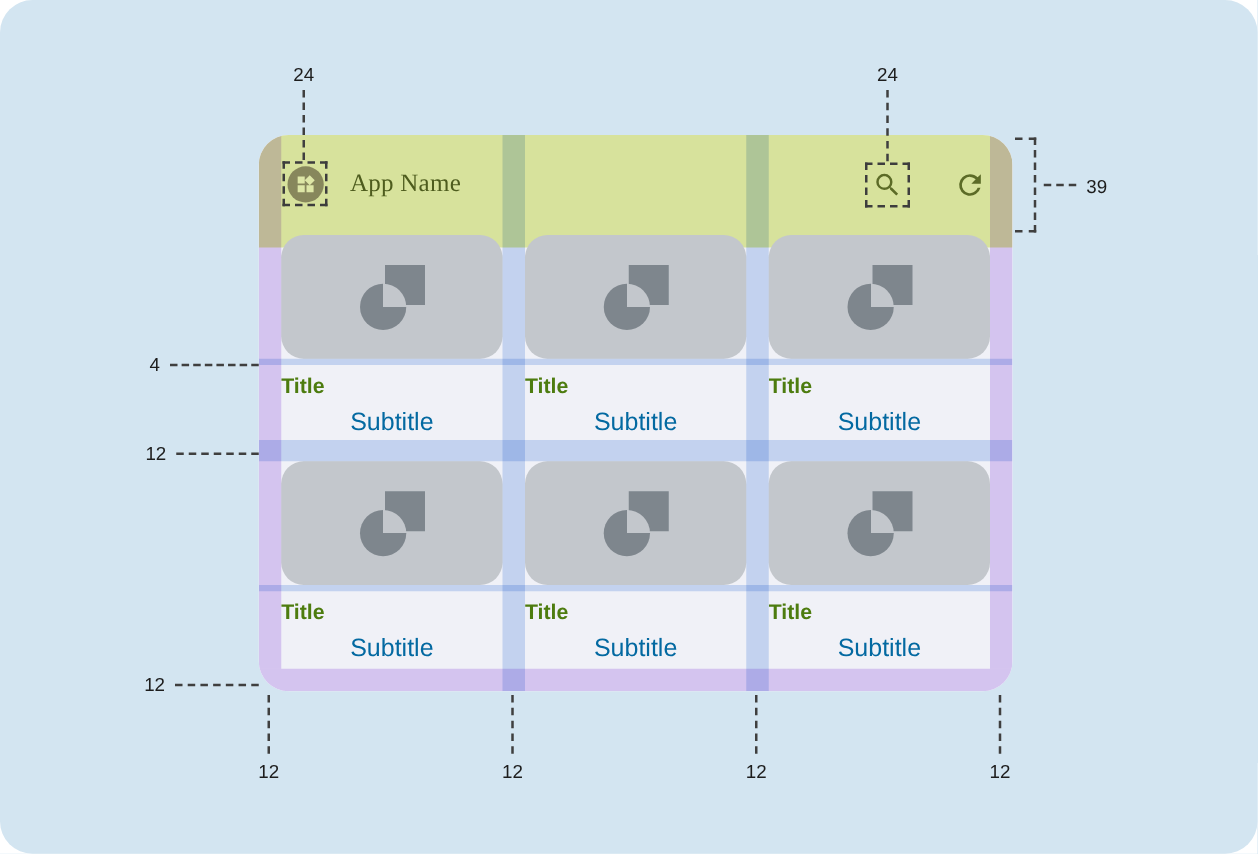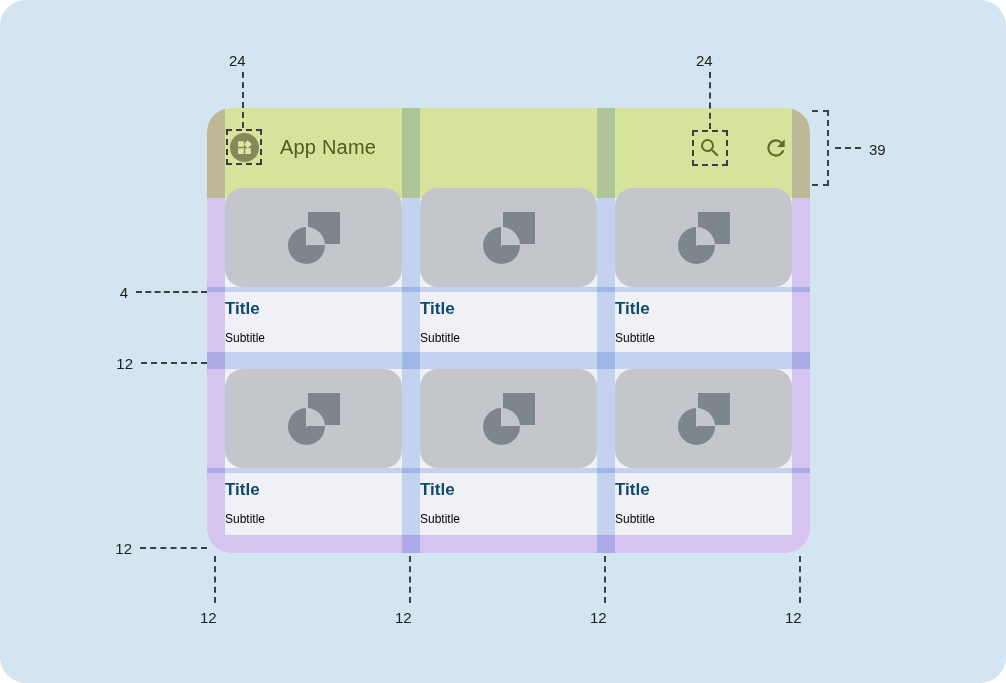--- a/index.html
+++ b/index.html
@@ -3,21 +3,21 @@
 <meta charset="utf-8">
 <style>
   * { margin:0; padding:0; box-sizing:border-box; }
   body { background:#ffffff; font-family:"Liberation Sans", sans-serif; width:1006px; height:683px; overflow:hidden; }
   .canvas { position:absolute; left:0; top:0; width:1006px; height:683px;
             background:#d3e5f1; border-radius:26px; overflow:hidden; }
 
   
   .mockup { position:absolute; left:207px; top:108px; width:603px; height:445px;
             background:#f0f1f7; border-radius:24px; overflow:hidden; isolation:isolate; }
-  .appbar { position:absolute; left:0; top:0; width:603px; height:90px; background:#d7e29c; }
+  .appbar { position:absolute; left:0; top:0; width:603px; height:90px; background:#d7e29c;font-family:Liberation Serif, serif; }
   .avatar-box { position:absolute; left:19px; top:21px; width:36px; height:36px;
                 border:2px dashed #3d3d3d; display:flex; align-items:center; justify-content:center; }
   .avatar { width:29px; height:29px; border-radius:50%; background:#87875c;
             display:flex; align-items:center; justify-content:center; }
   .app-name { position:absolute; left:73px; top:0; height:78px; display:flex; align-items:center;
               font-size:20px; font-weight:500; color:#4e5c1e; letter-spacing:.2px; }
   .search-box { position:absolute; left:485px; top:22px; width:36px; height:36px;
                 border:2px dashed #3d3d3d; display:flex; align-items:center; justify-content:center; }
   .refresh-wrap { position:absolute; left:556px; top:27px; width:26px; height:26px; }
 
@@ -25,38 +25,38 @@
   .card { position:absolute; width:177px; display:flex; flex-direction:column; }
   .c1 { left:18px; } .c2 { left:213px; } .c3 { left:408px; }
   .r1 { top:80px; } .r2 { top:261px; }
   .card-image { height:99px; border-radius:18px; background:#c3c7cc;
                 display:flex; align-items:center; justify-content:center; }
   .shape-icon { position:relative; width:52px; height:52px; }
   .shape-sq { position:absolute; left:20px; top:0; width:32px; height:32px; background:#7e868d; }
   .shape-ci { position:absolute; left:0; top:15px; width:37px; height:37px; border-radius:50%;
               background:conic-gradient(from 0deg, #c3c7cc 0deg 90deg, #7e868d 90deg 360deg); }
   .card-text { padding-top:11px; }
-  .card-title { font-size:17px; font-weight:700; color:#0c4a6e; line-height:22px; }
-  .card-subtitle { font-size:12px; font-weight:400; color:#000000; line-height:24px; margin-top:6px; }
+  .card-title { font-size:17px; font-weight:700; color:#4d7c0f; line-height:22px; }
+  .card-subtitle { font-size:20px; font-weight:400; color:#0369a1; line-height:24px; margin-top:6px;text-align:center; }
 
   
   .ov { position:absolute; mix-blend-mode:multiply; pointer-events:none; }
   .gut { top:0; width:18px; height:445px; background:#cfdff7; }
   .gut1 { left:195px; } .gut2 { left:390px; }
   .margin-v { top:0; width:18px; height:427px; background:#e2d0f7; }
   .m-left { left:0; } .m-right { left:585px; }
   .m-bottom { left:0; top:427px; width:603px; height:18px; background:#e2d0f7; }
   .band { left:0; width:603px; background:#cfdff7; }
   .band4a { top:179px; height:5px; }
   .band12 { top:244px; height:17px; }
   .band4b { top:360px; height:5px; }
 
   
   .ann { position:absolute; font-size:15px; font-weight:500; color:#1d1d1d; line-height:20px; }
-  .t-center { text-align:left; } .t-right { text-align:right; }
+  .t-center { text-align:center; } .t-right { text-align:right; }
   .vline { position:absolute; width:0; border-left:2px dashed #3f3f3f; }
   .hline { position:absolute; height:0; border-top:2px dashed #3f3f3f; }
   .bracket56 { position:absolute; left:812px; top:110px; width:17px; height:76px;
                border:2px dashed #3f3f3f; border-left:none; }
 
   svg { display:block; }
 </style>
 </head>
 <body>
 

